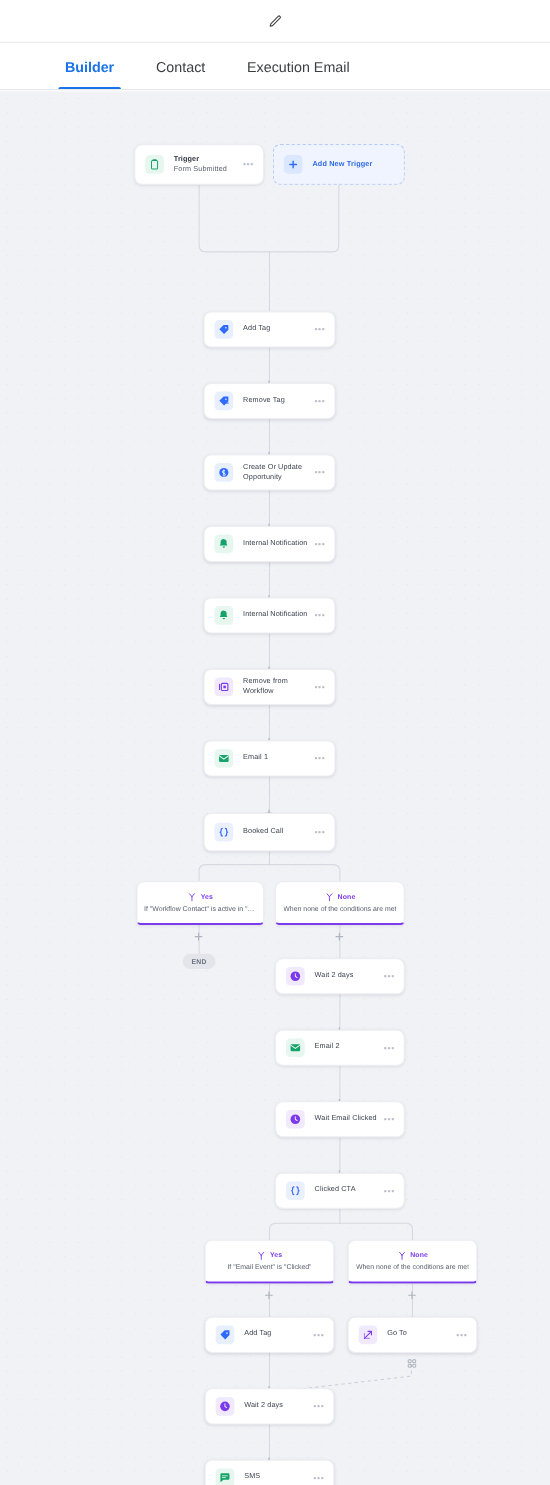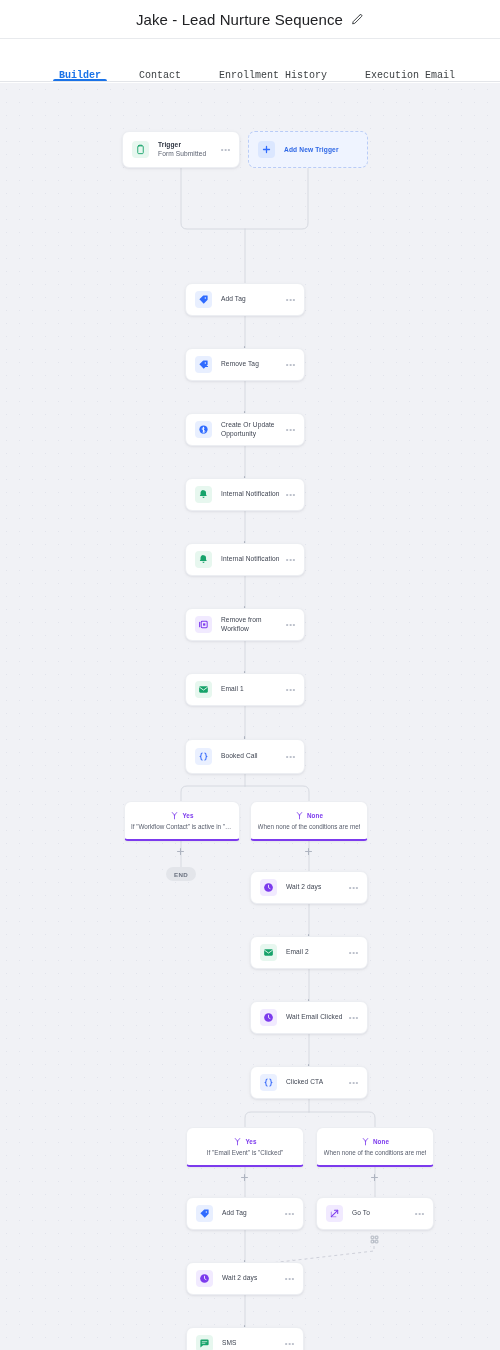--- a/index.html
+++ b/index.html
@@ -27,26 +27,25 @@
   
   .tabbar {
     height: 44px;
     border-top: 1px solid #e8eaed;
     border-bottom: 1px solid #e3e5e9;
     display: flex; align-items: stretch;
     padding-left: 40px;
     background: #fff;
   }
   .tab {
-    display:flex; align-items:flex-end;
-    font-size: 10px; color: #3c4043;
+    display:flex; align-items:center;
+    font-size: 13px; color: #3c4043;
     padding: 0 19px;
     position: relative;
     white-space: nowrap;
-    font-family: Liberation Mono, monospace;
   }
   .tab.active { color: #1a73e8; font-weight: 700; }
   .tab.active::after {
     content:""; position:absolute; left: 13px; right: 13px; bottom: 0;
     height: 2.5px; background:#1a73e8; border-radius: 2px 2px 0 0;
   }
 
   
   .canvas {
     position: absolute;
@@ -153,37 +152,33 @@
   .goto-badge {
     position:absolute; width:9px; height:9px; z-index:6;
     color:#9aa1ae;
   }
   .goto-badge svg{ width:9px;height:9px;display:block; }
 </style>
 </head>
 <body>
 
 <div class="header">
-  <span class="page-title">Jake - Lead Nurture Sequence</span>
   <span>
     <svg class="pencil-icon" viewBox="0 0 24 24" fill="none" stroke="currentColor" stroke-width="1.8" stroke-linecap="round" stroke-linejoin="round">
       <path d="M16.5 3.5a2.1 2.1 0 0 1 3 3L7 19l-4 1 1-4 12.5-12.5z"></path>
     </svg>
   </span>
 </div>
 
 <div class="tabbar">
   <div class="tab active">
     <span>Builder</span>
   </div>
   <div class="tab">
     <span>Contact</span>
-  </div>
-  <div class="tab">
-    <span>Enrollment History</span>
   </div>
   <div class="tab">
     <span>Execution Email</span>
   </div>
 </div>
 
 <div class="canvas">
 
   <svg class="edges" viewBox="0 0 500 1267" preserveAspectRatio="none">
     <g stroke="#d6d9e0" stroke-width="1" fill="none" stroke-linecap="round">

